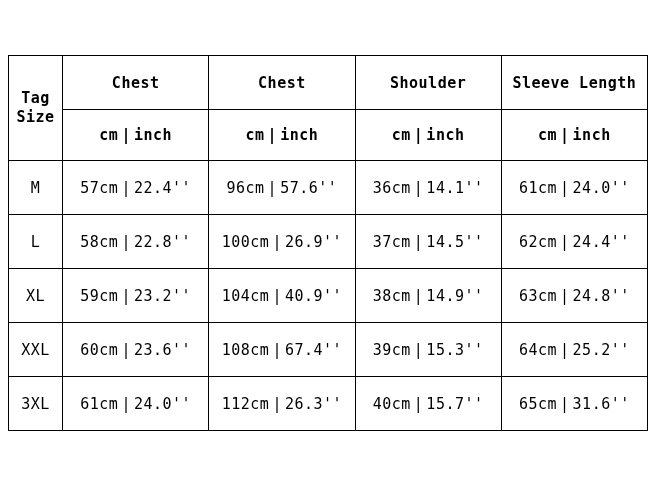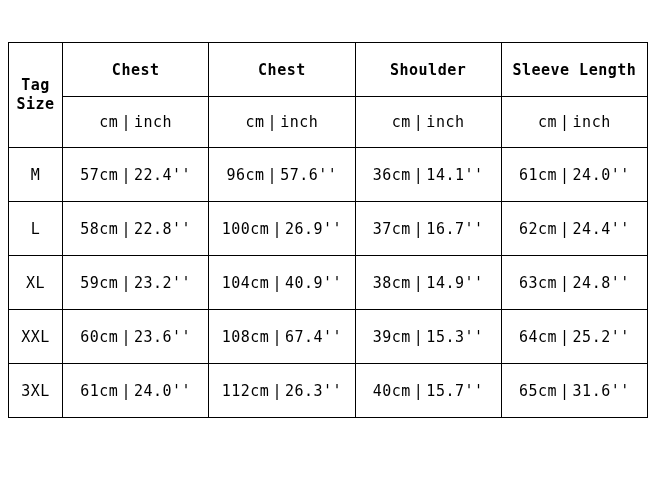--- a/index.html
+++ b/index.html
@@ -16,21 +16,21 @@
   }
   .page {
     position: relative;
     width: 656px;
     height: 504px;
     background: #ffffff;
   }
   .table-wrap {
     position: absolute;
     left: 8px;
-    top: 42px;
+    top: 55px;
     width: 640px;
   }
   table.size-table {
     border-collapse: collapse;
     width: 640px;
     table-layout: fixed;
   }
   table.size-table td {
     border: 1px solid #000000;
     text-align: center;
@@ -45,21 +45,21 @@
   col.c-tag    { width: 54px; }
   col.c-unit   { width: 73px; }
 
   .hdr-group {
     font-size: 16px;
     font-weight: bold;
     height: 53px;
   }
   .hdr-unit {
     font-size: 15px;
-    font-weight: normal;
+    font-weight: bold;
     height: 50px;
   }
   .tagsize-cell {
     font-size: 15px;
     font-weight: bold;
     line-height: 1.25;
     height: 103px;
   }
   .tagsize-cell span {
     display: block;
@@ -152,21 +152,21 @@
 
         <tr class="data-row">
           <td class="size-label">L</td>
           <td class="val" colspan="2">
             <span class="pair"><span>58cm</span><span class="sep">|</span><span>22.8''</span></span>
           </td>
           <td class="val" colspan="2">
             <span class="pair"><span>100cm</span><span class="sep">|</span><span>26.9''</span></span>
           </td>
           <td class="val" colspan="2">
-            <span class="pair"><span>37cm</span><span class="sep">|</span><span>16.7''</span></span>
+            <span class="pair"><span>37cm</span><span class="sep">|</span><span>14.5''</span></span>
           </td>
           <td class="val" colspan="2">
             <span class="pair"><span>62cm</span><span class="sep">|</span><span>24.4''</span></span>
           </td>
         </tr>
 
         <tr class="data-row">
           <td class="size-label">XL</td>
           <td class="val" colspan="2">
             <span class="pair"><span>59cm</span><span class="sep">|</span><span>23.2''</span></span>

